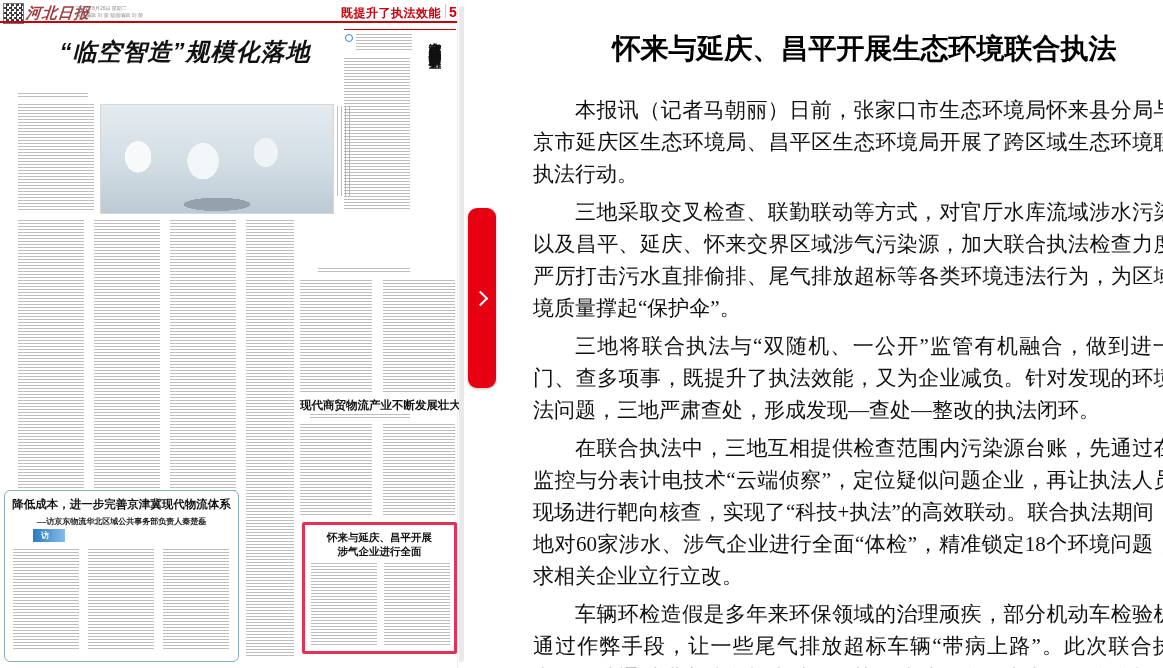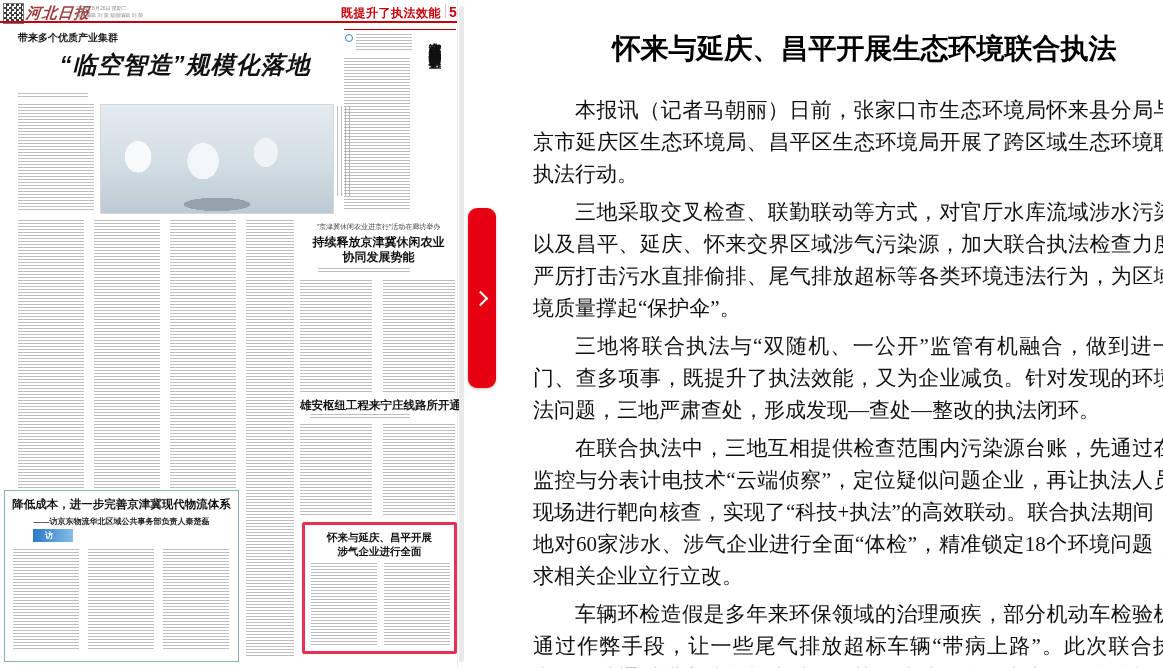--- a/index.html
+++ b/index.html
@@ -63,21 +63,20 @@
   <div class="abs qr" style="left:3px;top:3px;"></div>
   <div class="abs logo" style="left:26px;top:4px;">河北日报</div>
   <div class="abs dates" style="left:76px;top:5px;">2025年8月26日 星期二
 值班编辑 刘 荣  版面编辑 刘 荣</div>
   <div class="abs secttl" style="left:341px;top:5px;">既提升了执法效能</div>
   <div class="abs vline" style="left:445px;top:4px;"></div>
   <div class="abs pageno" style="left:449px;top:4px;">5</div>
   <div class="abs redrule" style="left:0;top:21px;width:457px;height:2px;"></div>
 
   <div class="abs" style="left:18px;top:31px;width:334px;">
-    <div class="kick">带来多个优质产业集群</div>
     <div class="bigttl" style="margin-top:5px;font-style:italic;">“临空智造”规模化落地</div>
   </div>
   <div class="abs ft" style="left:18px;top:93px;width:70px;height:5px;"></div>
 
   <div class="abs photo" style="left:100px;top:104px;width:232px;height:108px;"></div>
   <div class="abs ftv" style="left:337px;top:106px;width:15px;height:90px;"></div>
 
   <div class="abs ft" style="left:18px;top:104px;width:76px;height:108px;"></div>
   <div class="abs ft" style="left:18px;top:220px;width:66px;height:288px;"></div>
   <div class="abs ft" style="left:94px;top:220px;width:66px;height:288px;"></div>
@@ -85,47 +84,42 @@
   <div class="abs ft" style="left:246px;top:220px;width:48px;height:438px;"></div>
 
   <div class="abs redrule" style="left:344px;top:29px;width:112px;height:1px;"></div>
   <div class="abs" style="left:344px;top:32px;width:114px;height:180px;">
     <div class="abs bullet" style="left:1px;top:2px;"></div>
     <div class="abs ft" style="left:12px;top:2px;width:56px;height:17px;"></div>
     <div class="abs ft" style="left:0;top:26px;width:66px;height:152px;"></div>
     <div class="abs vertttl" style="left:76px;top:0;height:180px;">京津冀成立缺陷产品召回技术联盟</div>
   </div>
 
-  <div class="abs" style="left:300px;top:222px;width:157px;">
-    <div class="midkick">“京津冀休闲农业进京行”活动在廊坊举办</div>
-    <div class="midttl" style="margin-top:3px;">持续释放京津冀休闲农业</div>
-    <div class="midttl">协同发展势能</div>
-  </div>
   <div class="abs ft" style="left:318px;top:268px;width:92px;height:5px;"></div>
   <div class="abs ft" style="left:300px;top:280px;width:72px;height:112px;"></div>
   <div class="abs ft" style="left:383px;top:280px;width:72px;height:112px;"></div>
 
   <div class="abs" style="left:300px;top:398px;width:157px;">
-    <div class="smttl">雄安枢纽工程来宁庄线路所开通</div>
+    <div class="smttl">现代商贸物流产业不断发展壮大</div>
   </div>
   <div class="abs ft" style="left:310px;top:414px;width:100px;height:5px;"></div>
   <div class="abs ft" style="left:300px;top:424px;width:72px;height:92px;"></div>
   <div class="abs ft" style="left:383px;top:424px;width:72px;height:92px;"></div>
 
   <div class="abs hlbox" style="left:302px;top:522px;width:149px;height:126px;">
     <div class="hlttl" style="margin-top:5px;text-align:center;">怀来与延庆、昌平开展</div>
     <div class="hlttl">涉气企业进行全面</div>
     <div class="abs ft" style="left:6px;top:38px;width:66px;height:82px;"></div>
     <div class="abs ft" style="left:79px;top:38px;width:66px;height:82px;"></div>
   </div>
 
-  <div class="abs lgbox" style="left:4px;top:490px;width:233px;height:170px;">
+  <div class="abs lgbox" style="left:4px;top:490px;width:233px;height:170px;border-radius:6px;">
     <div class="lgttl" style="margin-top:6px;">降低成本，进一步完善京津冀现代物流体系</div>
-    <div class="lgsub" style="margin-top:4px;">——访京东物流华北区域公共事务部负责人秦楚磊</div>
-    <div class="abs tag" style="left:28px;top:38px;width:40px;height:13px;">访 谈</div>
+    <div class="lgsub" style="margin-top:4px;font-family:Liberation Mono, monospace;">——访京东物流华北区域公共事务部负责人秦楚磊</div>
+    <div class="abs tag" style="left:28px;top:38px;width:32px;height:13px;">访 谈</div>
     <div class="abs ft" style="left:8px;top:58px;width:66px;height:100px;"></div>
     <div class="abs ft" style="left:83px;top:58px;width:66px;height:100px;"></div>
     <div class="abs ft" style="left:158px;top:58px;width:66px;height:100px;"></div>
   </div>
 </div>
 
 <div class="abs divbar" style="left:459px;top:6px;"></div>
 <div class="abs expbtn" style="left:468px;top:208px;">
   <span class="chev"></span>
 </div>

